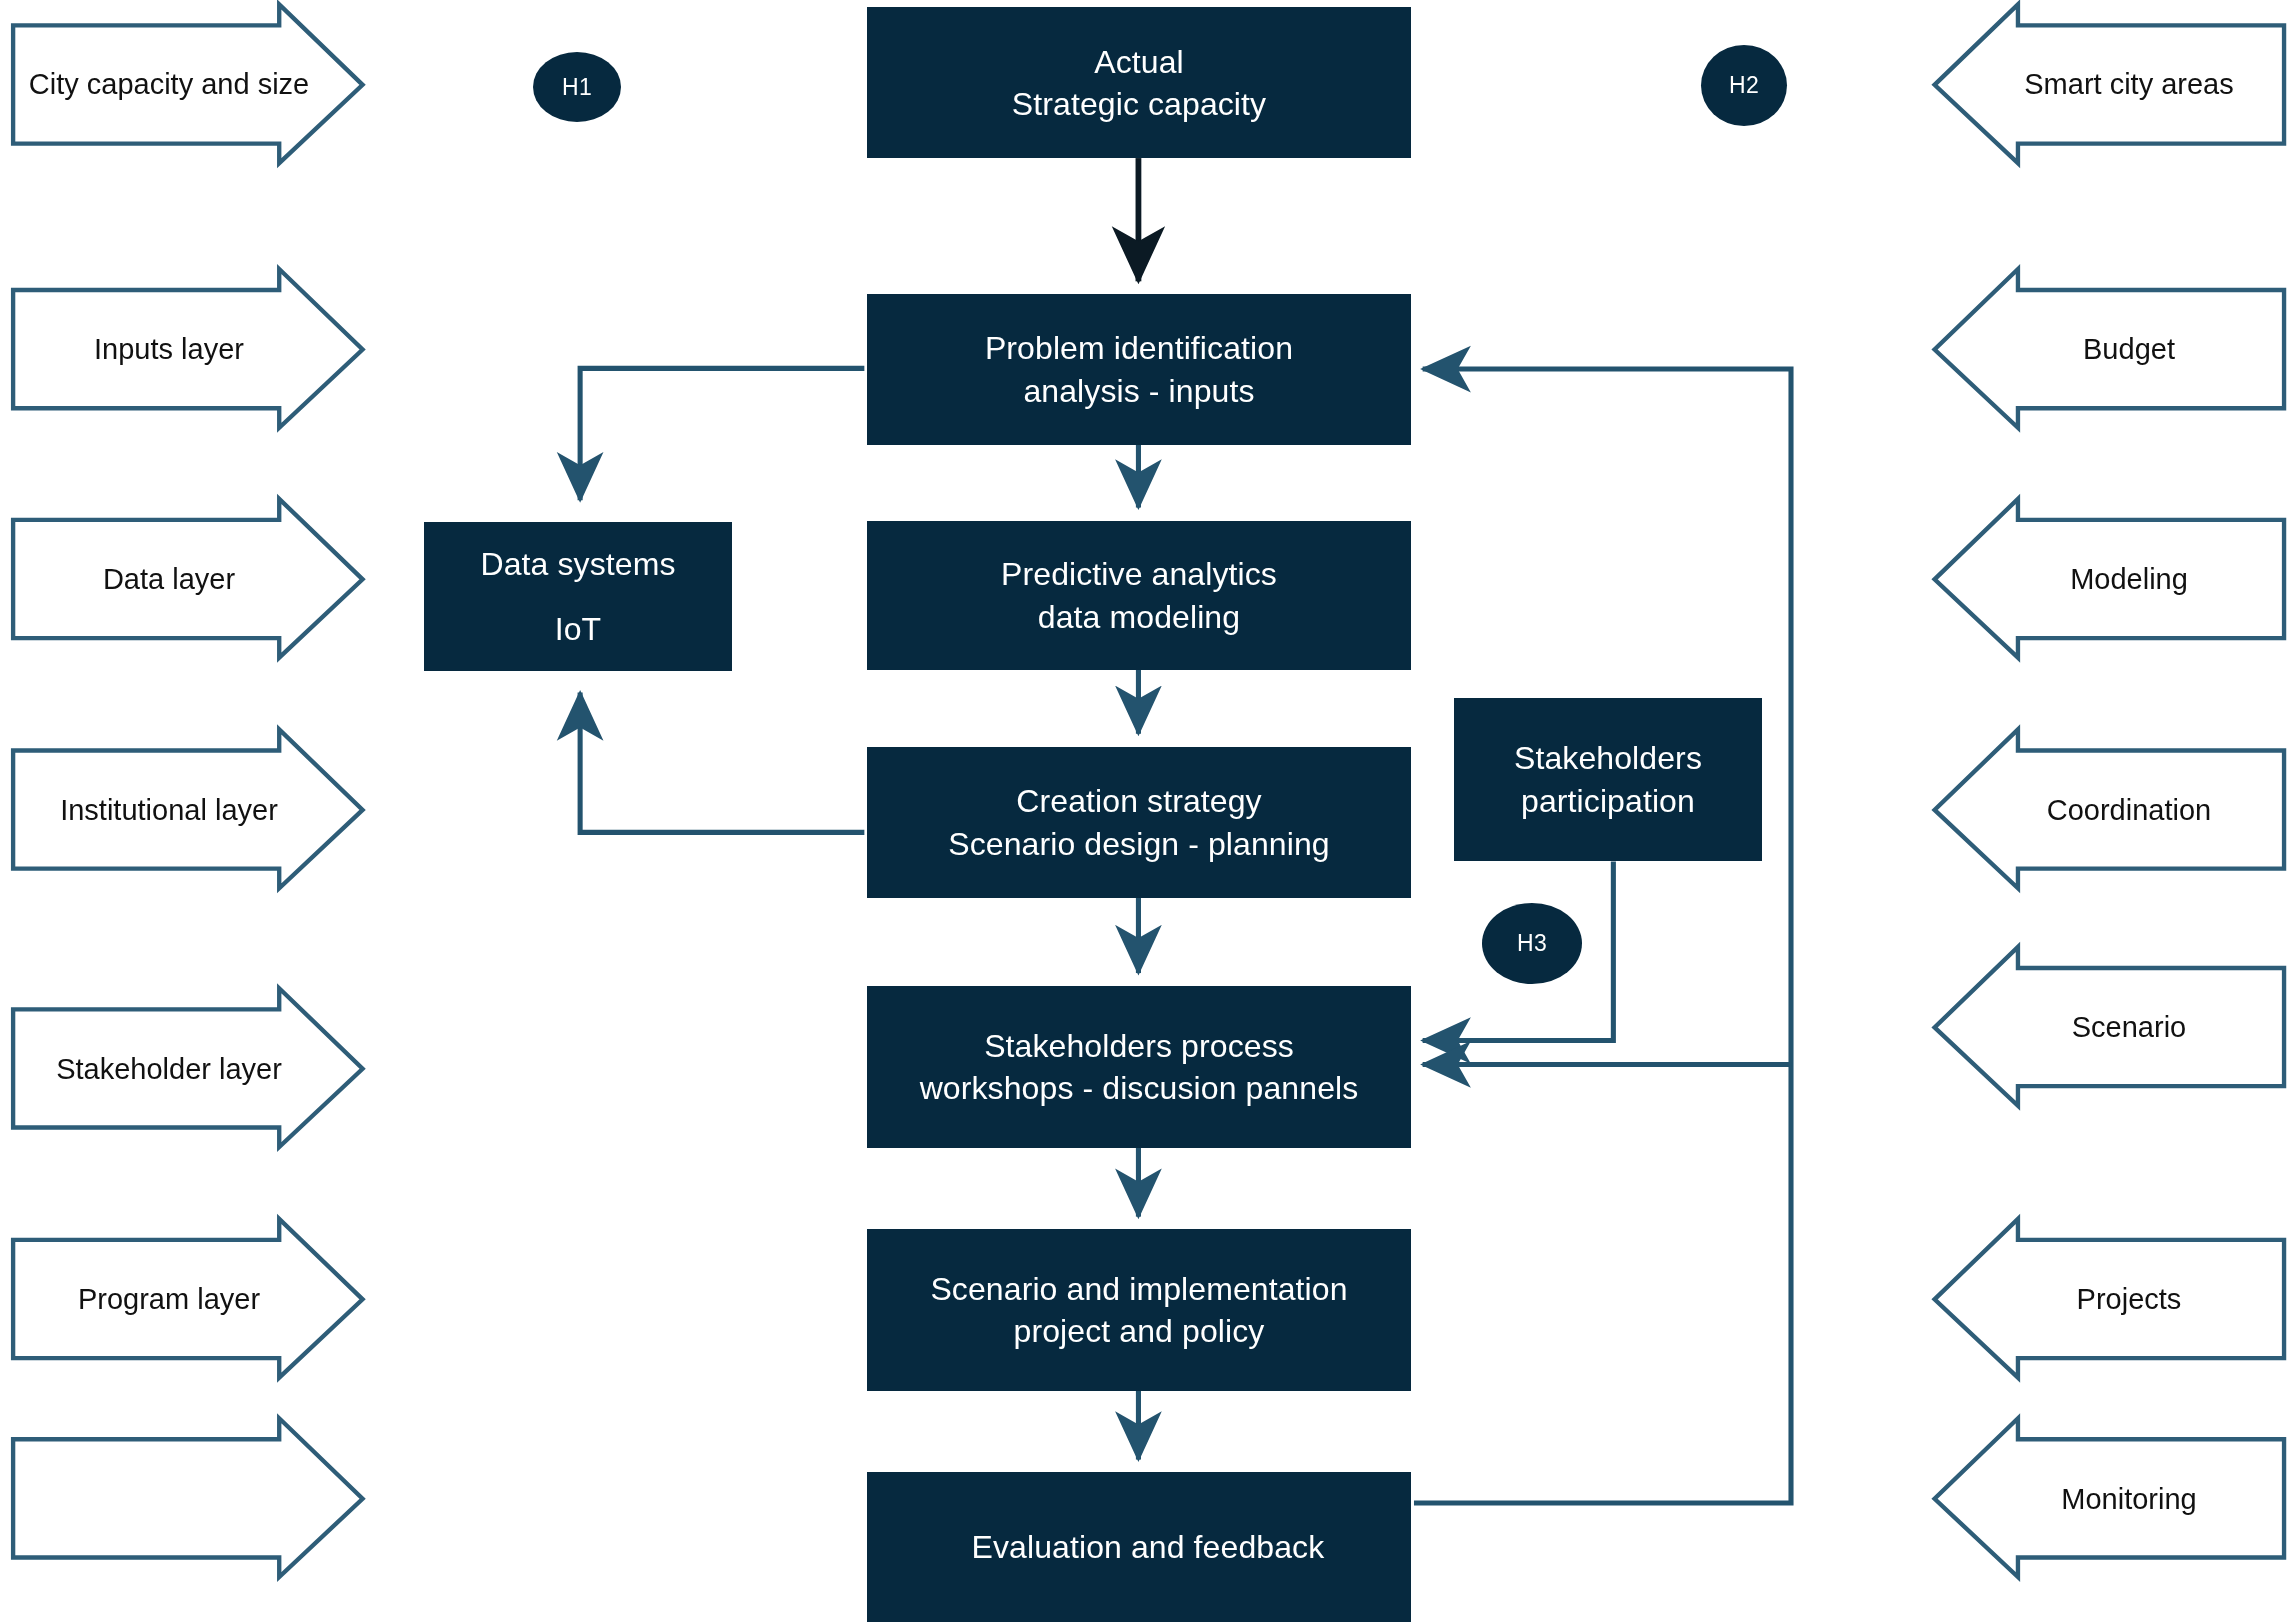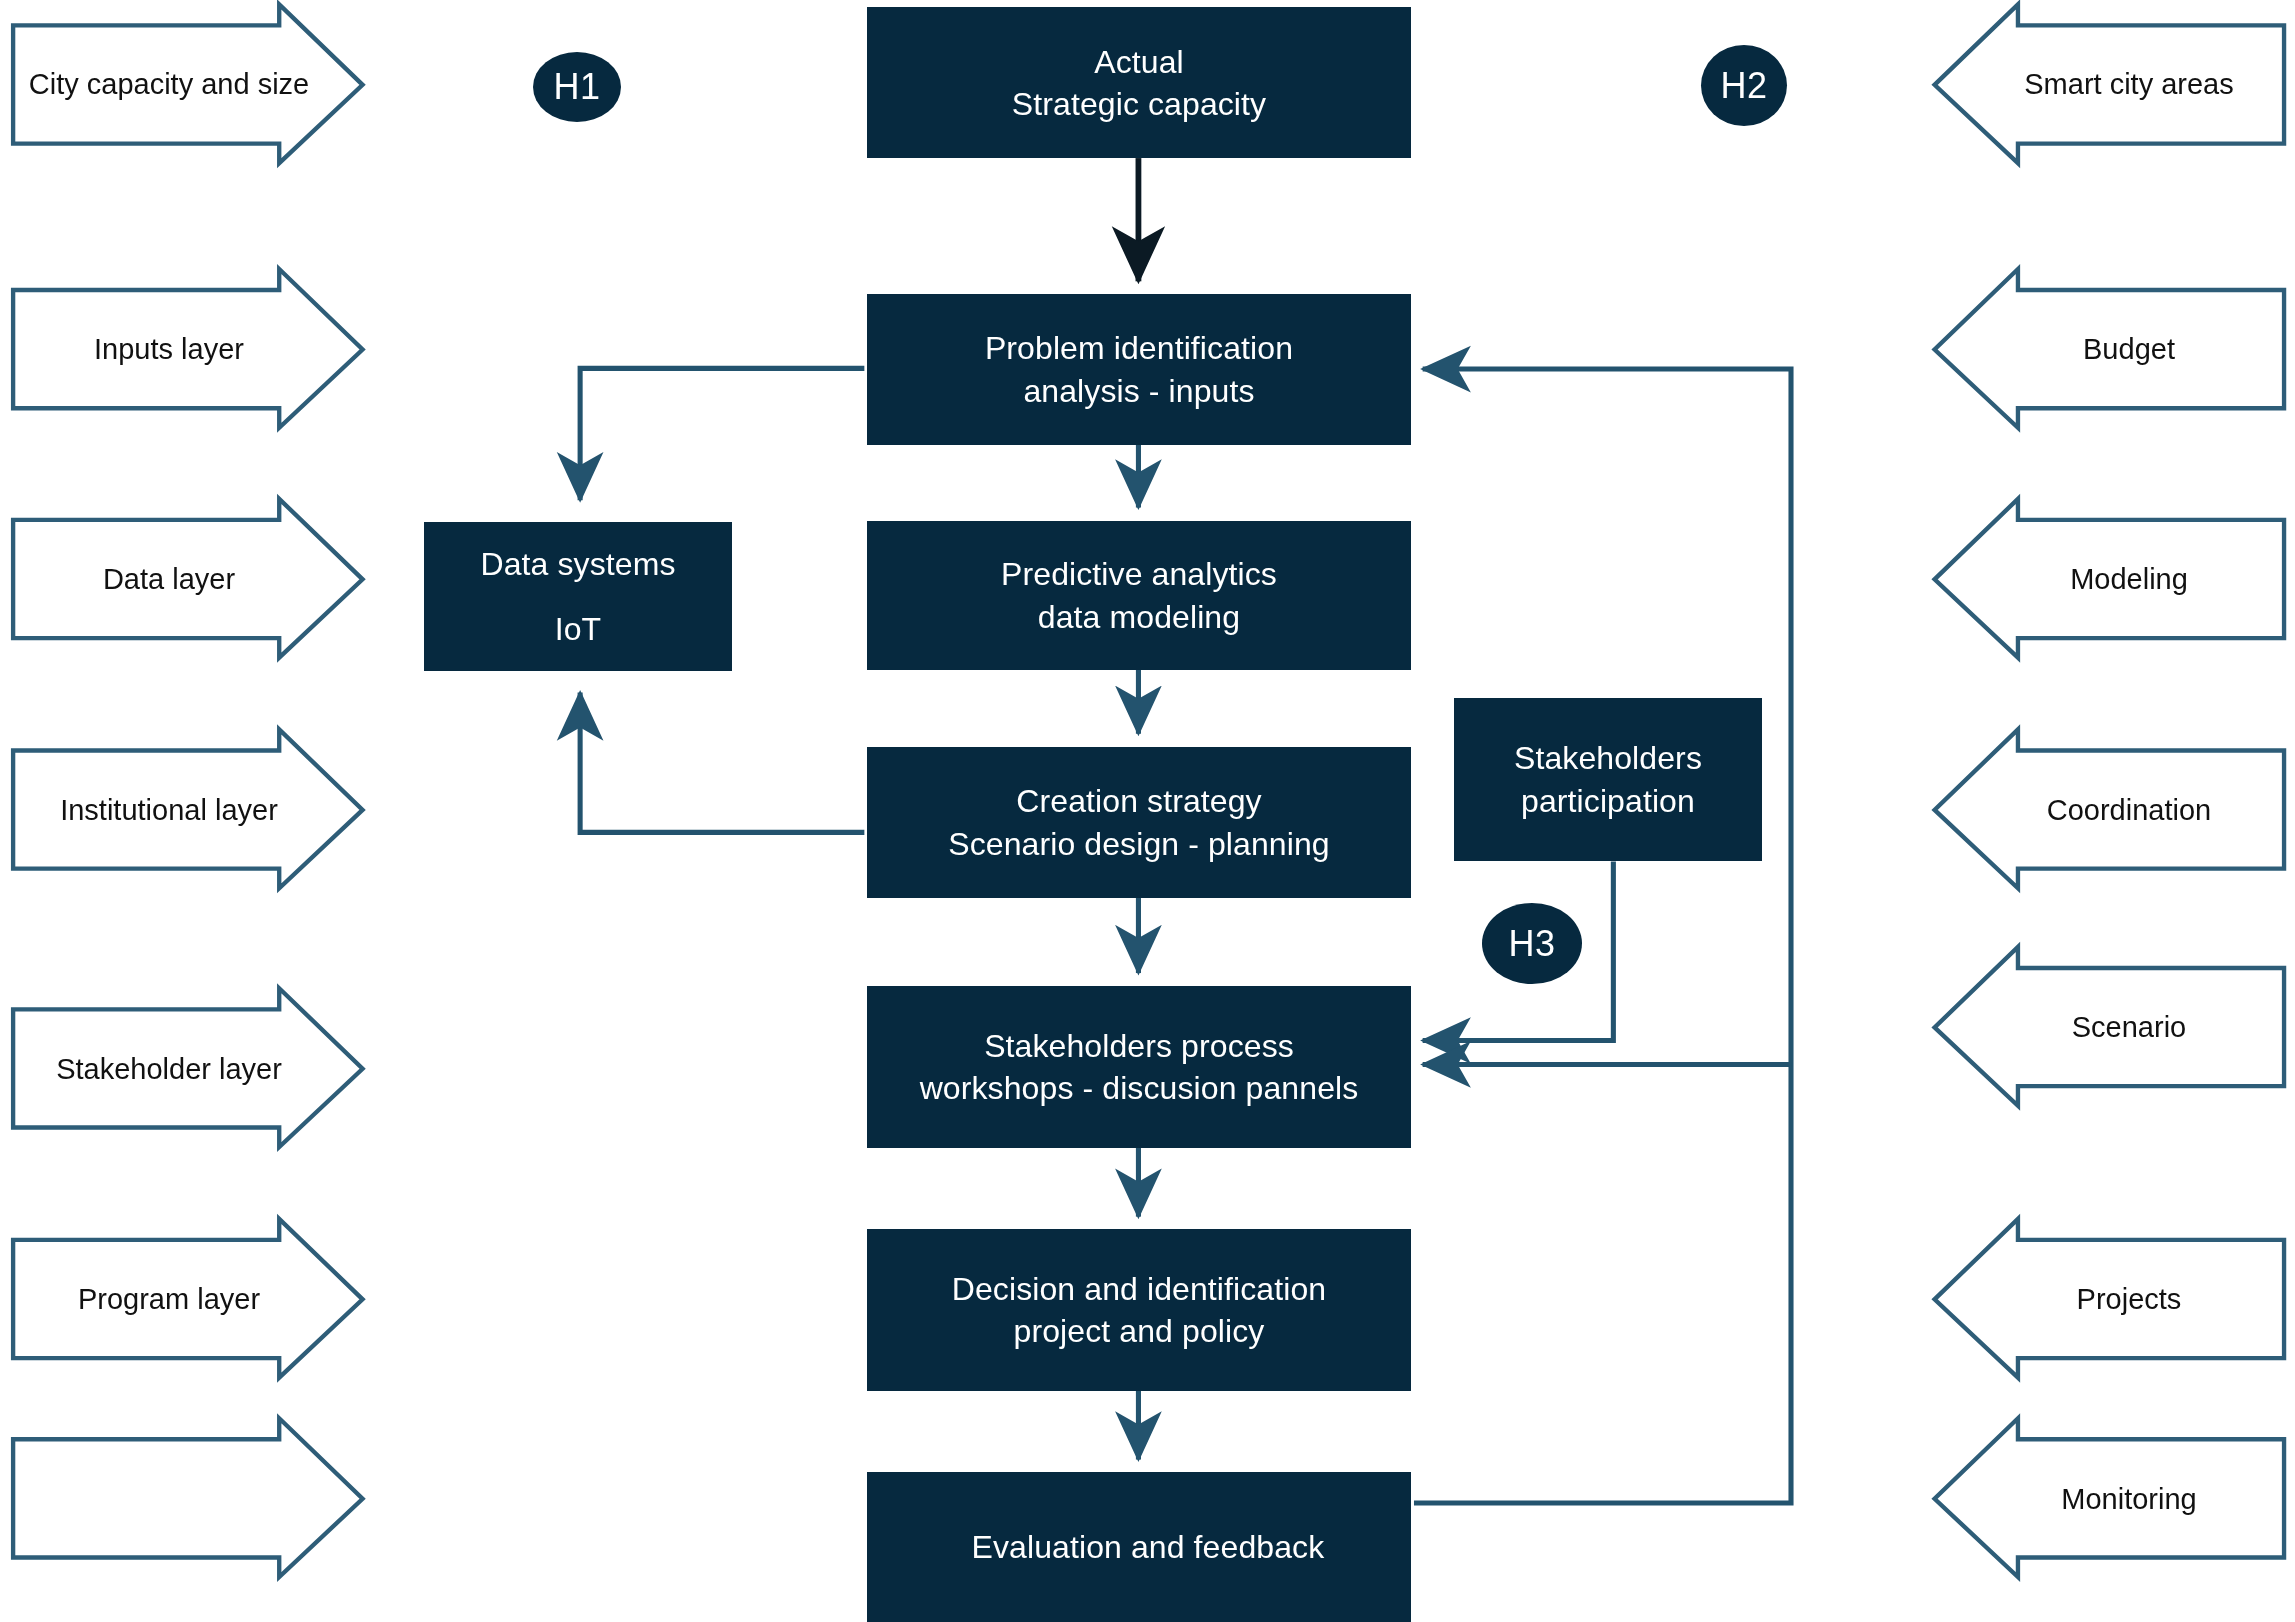--- a/index.html
+++ b/index.html
@@ -27,21 +27,21 @@
   .node-box .ln{display:block;}
   .node-box.split .ln{display:block;}
   .node-box.spaced .ln+.ln{margin-top:22px;}
 
   .hyp{
     position:absolute;
     background:#06293F;
     color:#ffffff;
     border-radius:50%;
     display:flex;align-items:center;justify-content:center;
-    font-size:36px;
+    font-size:23px;
     letter-spacing:0.4px;
   }
 
   .arrow-label{
     position:absolute;
     display:flex;align-items:center;justify-content:center;
     color:#111111;
     font-size:29px;
     white-space:nowrap;
     pointer-events:none;
@@ -162,21 +162,21 @@
 
   <div class="node-box split" style="left:867px;top:986px;width:544px;height:162px;">
     <div>
       <span class="ln">Stakeholders process</span>
       <span class="ln">workshops - discusion pannels</span>
     </div>
   </div>
 
   <div class="node-box split" style="left:867px;top:1229px;width:544px;height:162px;">
     <div>
-      <span class="ln">Decision and identification</span>
+      <span class="ln">Scenario and implementation</span>
       <span class="ln">project and policy</span>
     </div>
   </div>
 
   <div class="node-box" style="left:867px;top:1472px;width:544px;height:150px;padding-left:28px;">
     <div>
       <span class="ln">Evaluation and feedback</span>
     </div>
   </div>
 

